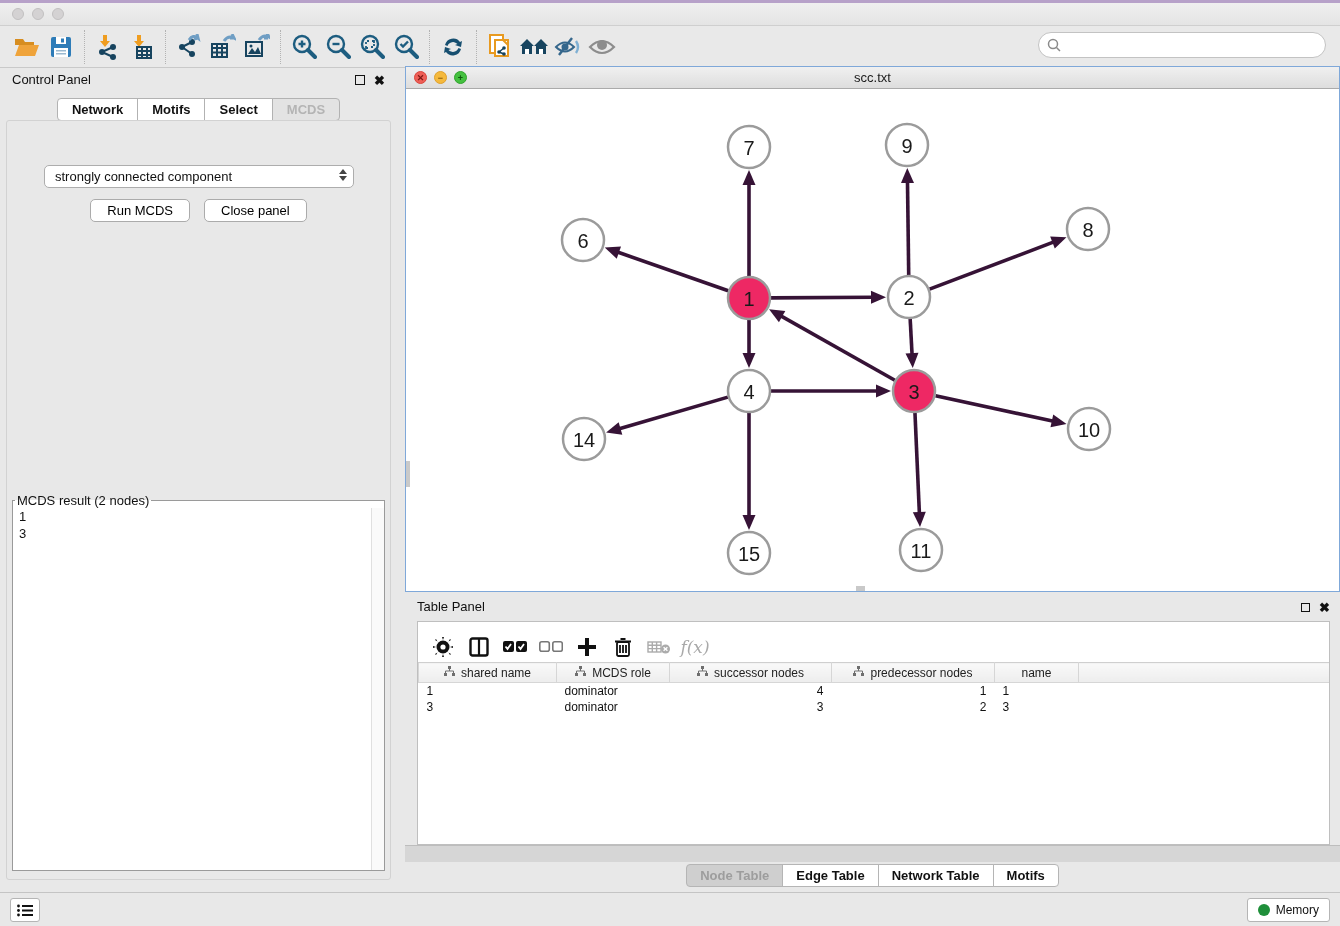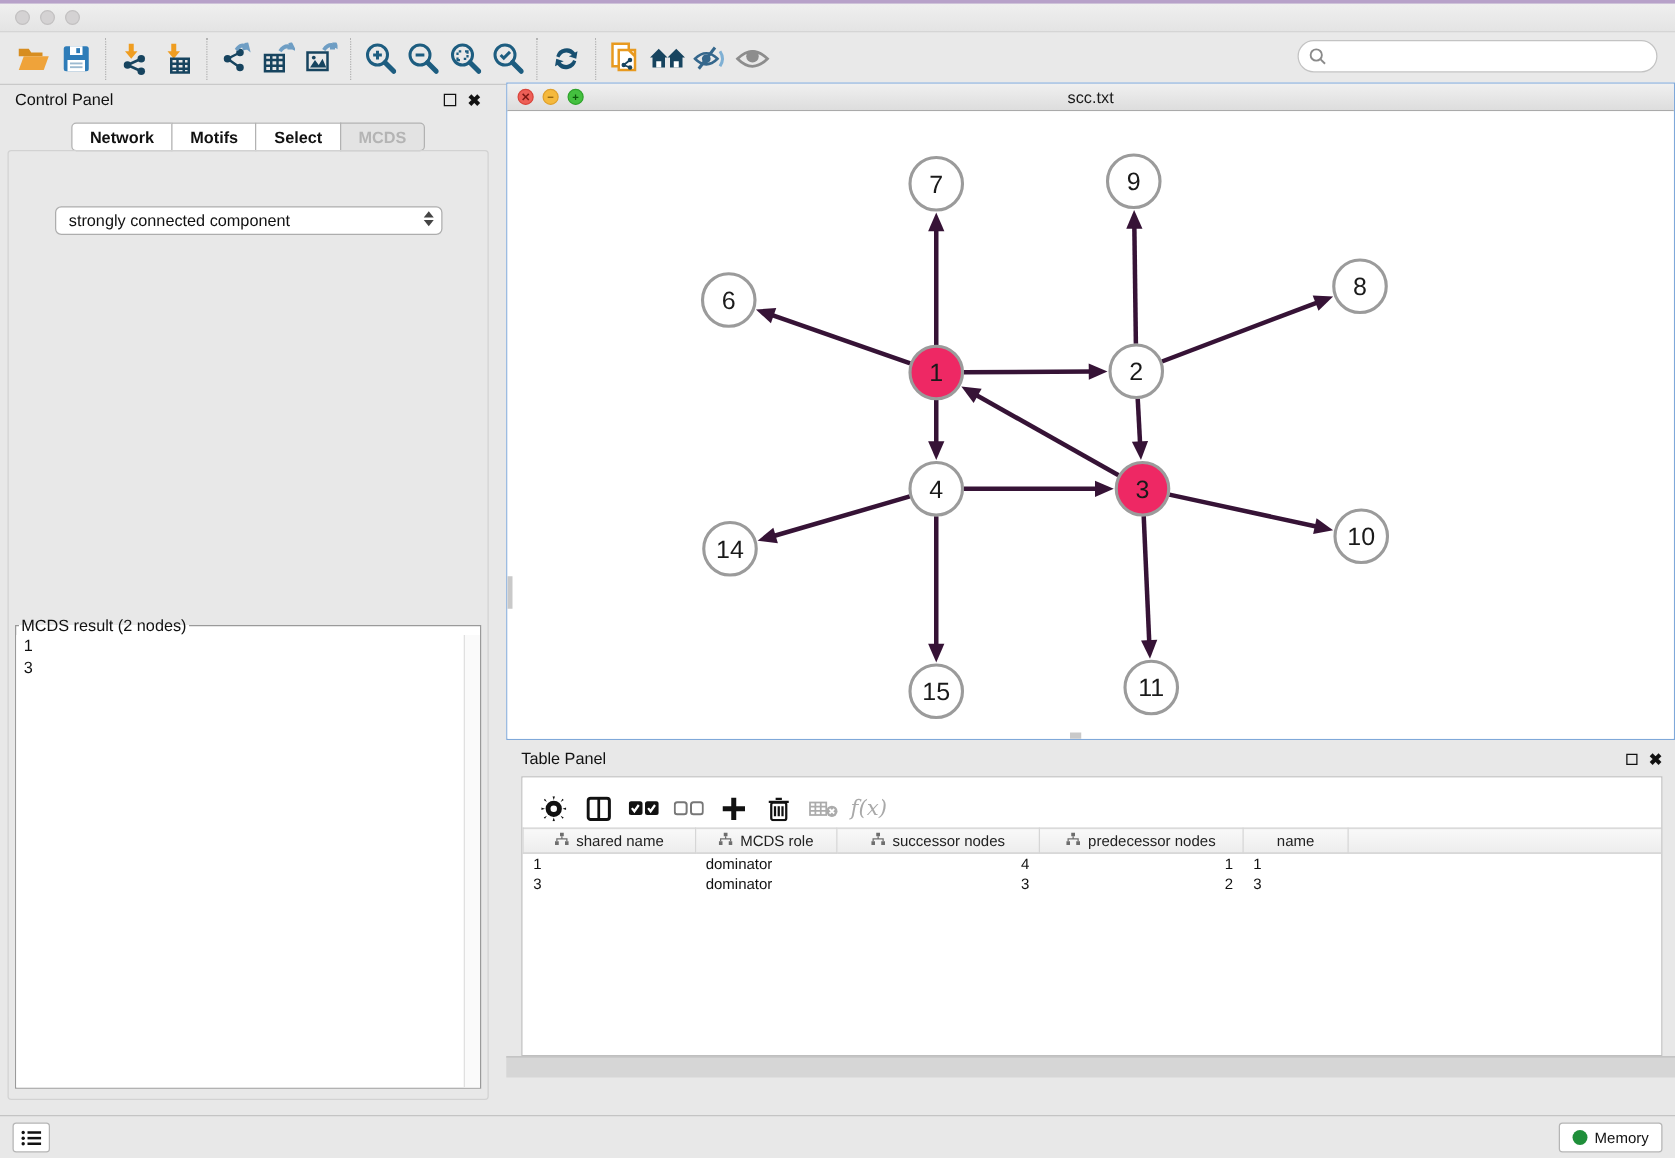--- a/index.html
+++ b/index.html
@@ -264,20 +264,24 @@
     <span class="tab active">MCDS</span>
   </div>
   <div class="cp-content">
     <div class="criterion">
       <span>strongly connected component</span>
       <span class="stepper">
           <i class="up"></i>
           <i class="dn"></i>
         </span>
     </div>
+    <div class="cp-buttons">
+      <button class="mbtn">Run MCDS</button>
+      <button class="mbtn">Close panel</button>
+    </div>
     <fieldset class="result-fs">
       <legend>MCDS result (2 nodes)</legend>
       <div class="result-inner" id="result-list">
         <div class="result-item">1</div>
           <div class="result-item">3</div>
           <div class="result-scroll"></div>
       </div>
     </fieldset>
   </div>
 </div>
@@ -486,20 +490,26 @@
             <td class="td-left">dominator</td>
             <td class="td-right">3</td>
             <td class="td-right">2</td>
             <td class="td-left">3</td>
             <td></td>
           </tr>
         </tbody>
     </table>
   </div>
   <div class="tp-strip"></div>
+  <div class="tp-tabs">
+    <span class="tp-tab active">Node Table</span>
+    <span class="tp-tab">Edge Table</span>
+    <span class="tp-tab">Network Table</span>
+    <span class="tp-tab">Motifs</span>
+  </div>
 </div>
 
 <div class="statusbar">
   <div class="list-btn">
     <svg width="16" height="13" viewBox="0 0 16 13">
       <circle cx="1.5" cy="2" r="1.4" fill="#111"></circle>
         <rect x="5" y="1" width="11" height="2" fill="#111"></rect>
       <circle cx="1.5" cy="6.5" r="1.4" fill="#111"></circle>
         <rect x="5" y="5.5" width="11" height="2" fill="#111"></rect>
       <circle cx="1.5" cy="11" r="1.4" fill="#111"></circle>

